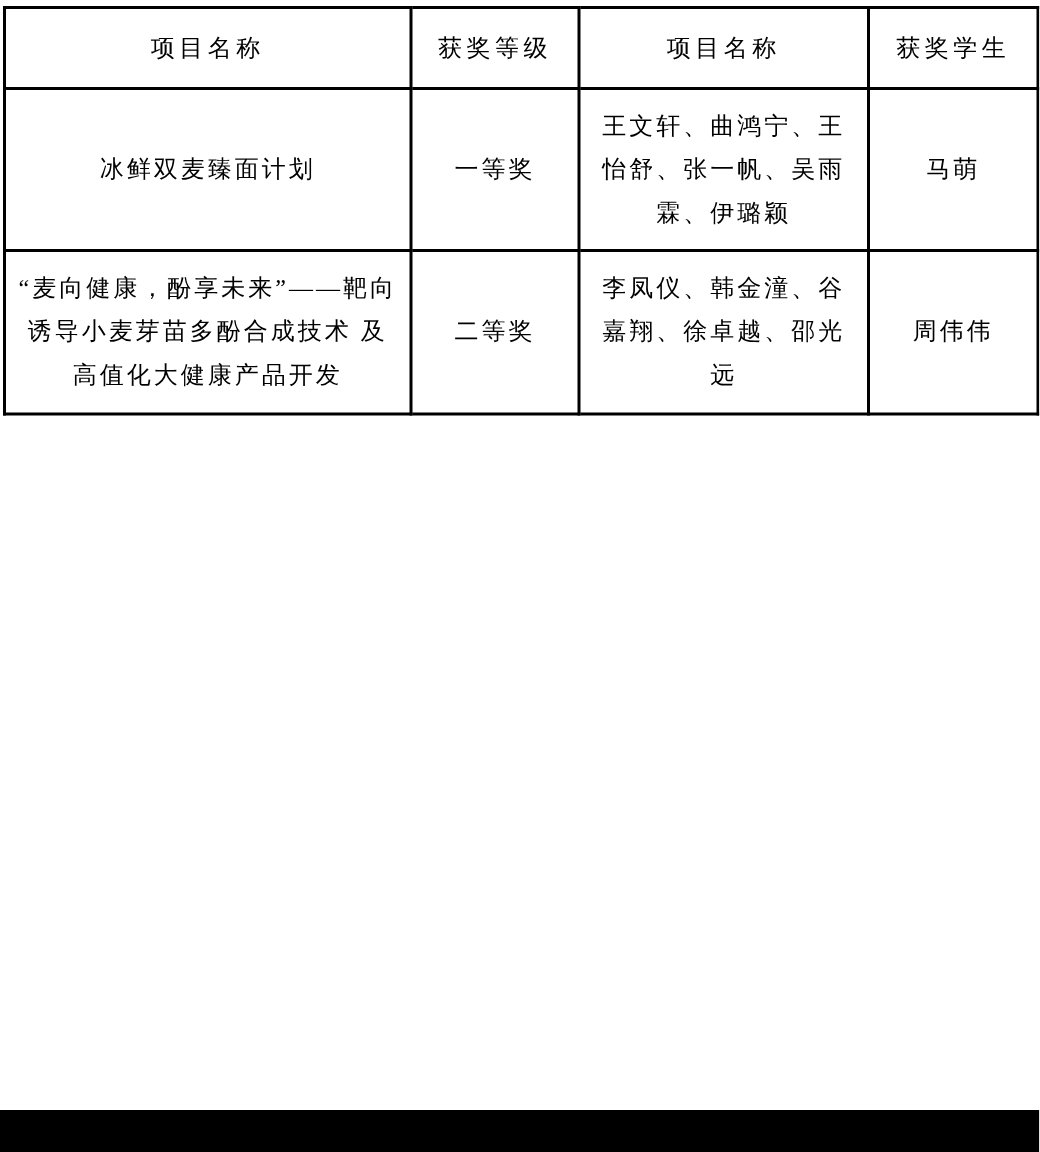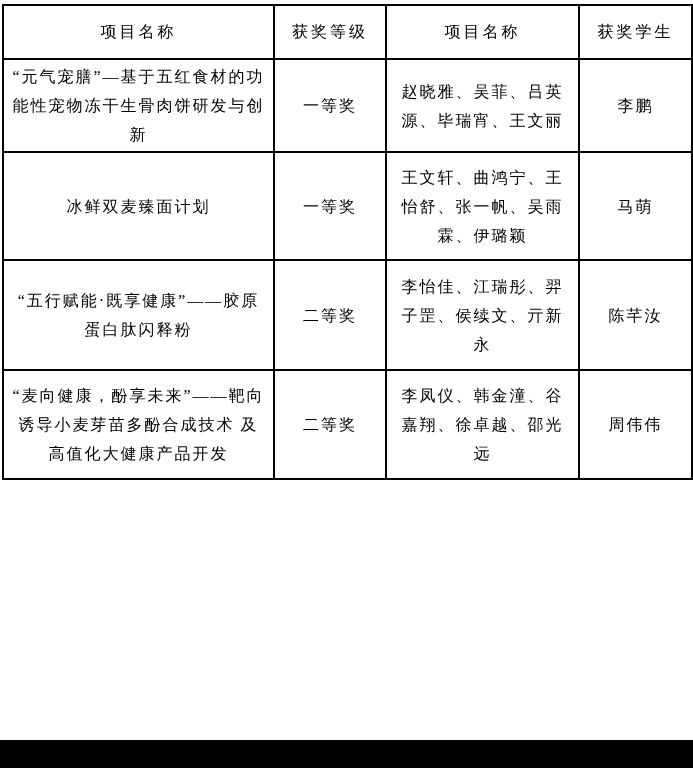--- a/index.html
+++ b/index.html
@@ -78,37 +78,25 @@
     </colgroup>
     <thead>
       <tr>
         <th>项目名称</th>
         <th>获奖等级</th>
         <th>项目名称</th>
         <th>获奖学生</th>
       </tr>
     </thead>
     <tbody>
-      <tr class="r2">
-        <td>“元气宠膳”—基于五红食材的功能性宠物冻干生骨肉饼研发与创新</td>
-        <td>一等奖</td>
-        <td>赵晓雅、吴菲、吕英源、毕瑞宵、王文丽</td>
-        <td>李鹏</td>
-      </tr>
       <tr class="r4">
         <td>冰鲜双麦臻面计划</td>
         <td>一等奖</td>
         <td>王文轩、曲鸿宁、王怡舒、张一帆、吴雨霖、伊璐颖</td>
         <td>马萌</td>
-      </tr>
-      <tr class="r6">
-        <td>“五行赋能·既享健康”——胶原蛋白肽闪释粉</td>
-        <td>二等奖</td>
-        <td>李怡佳、江瑞彤、羿子罡、侯续文、亓新永</td>
-        <td>陈芊汝</td>
       </tr>
       <tr class="r7">
         <td>“麦向健康，酚享未来”——靶向诱导小麦芽苗多酚合成技术 及高值化大健康产品开发</td>
         <td>二等奖</td>
         <td>李凤仪、韩金潼、谷嘉翔、徐卓越、邵光远</td>
         <td>周伟伟</td>
       </tr>
     </tbody>
   </table>
 

